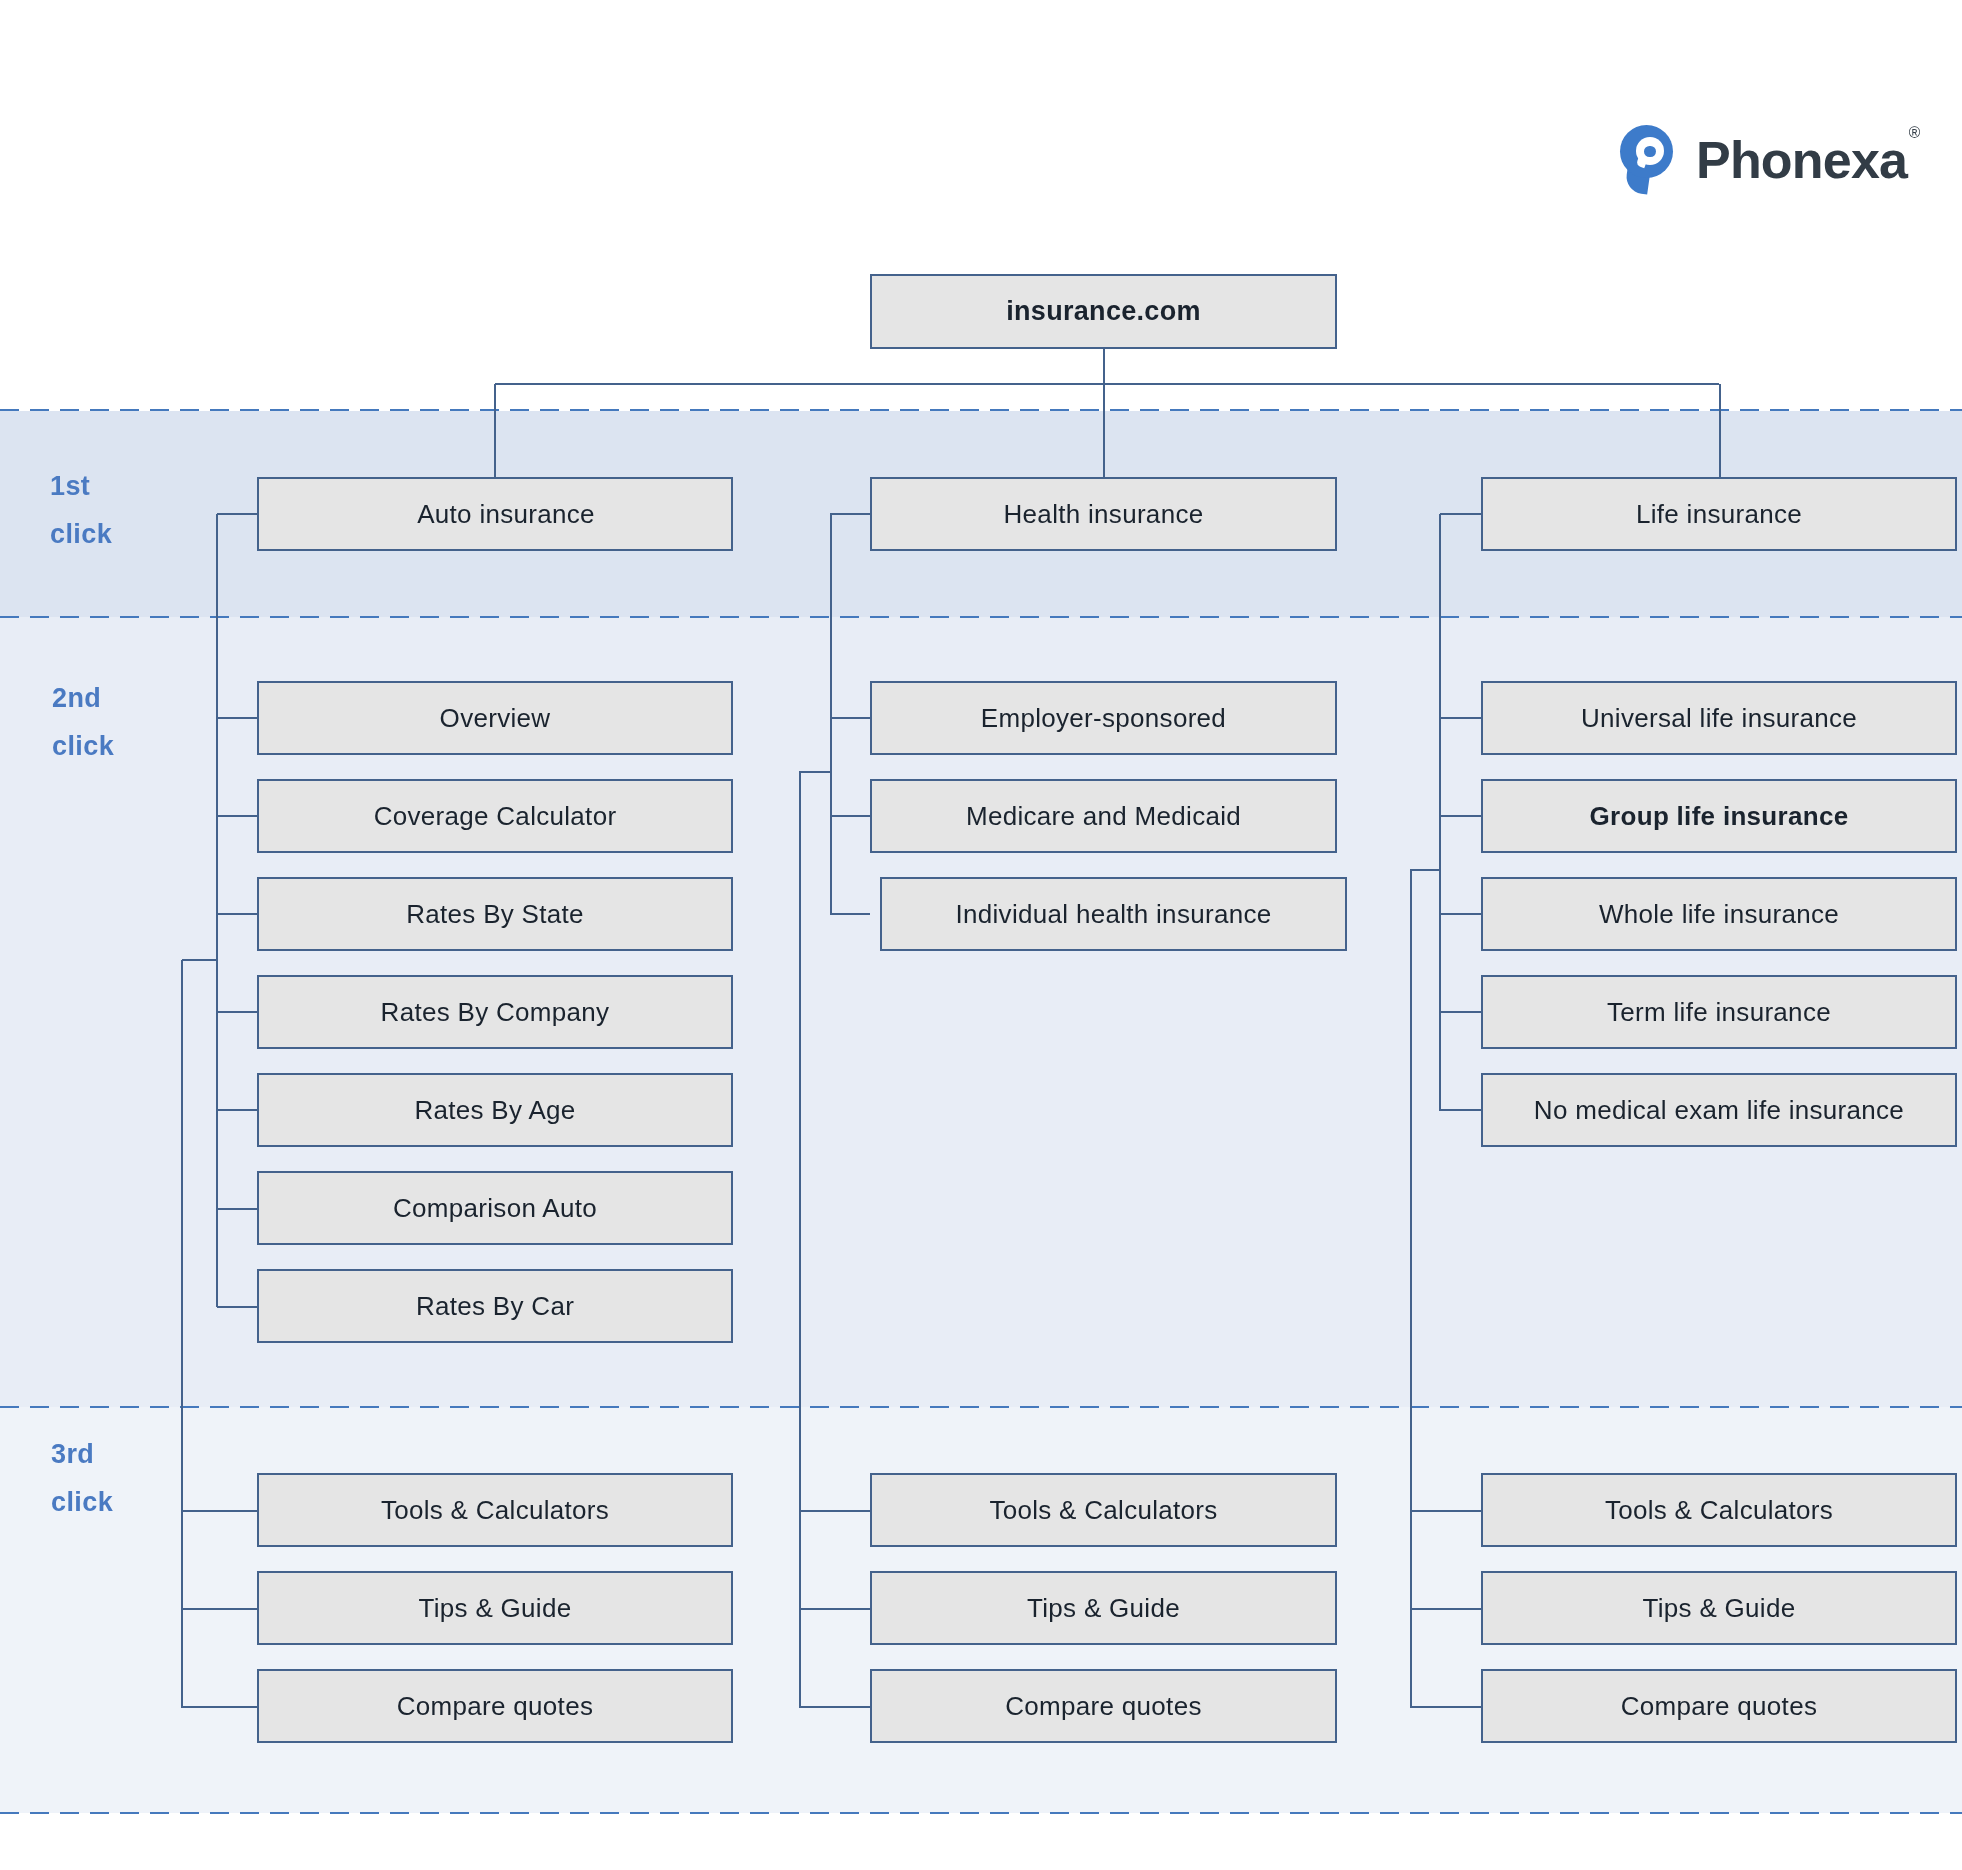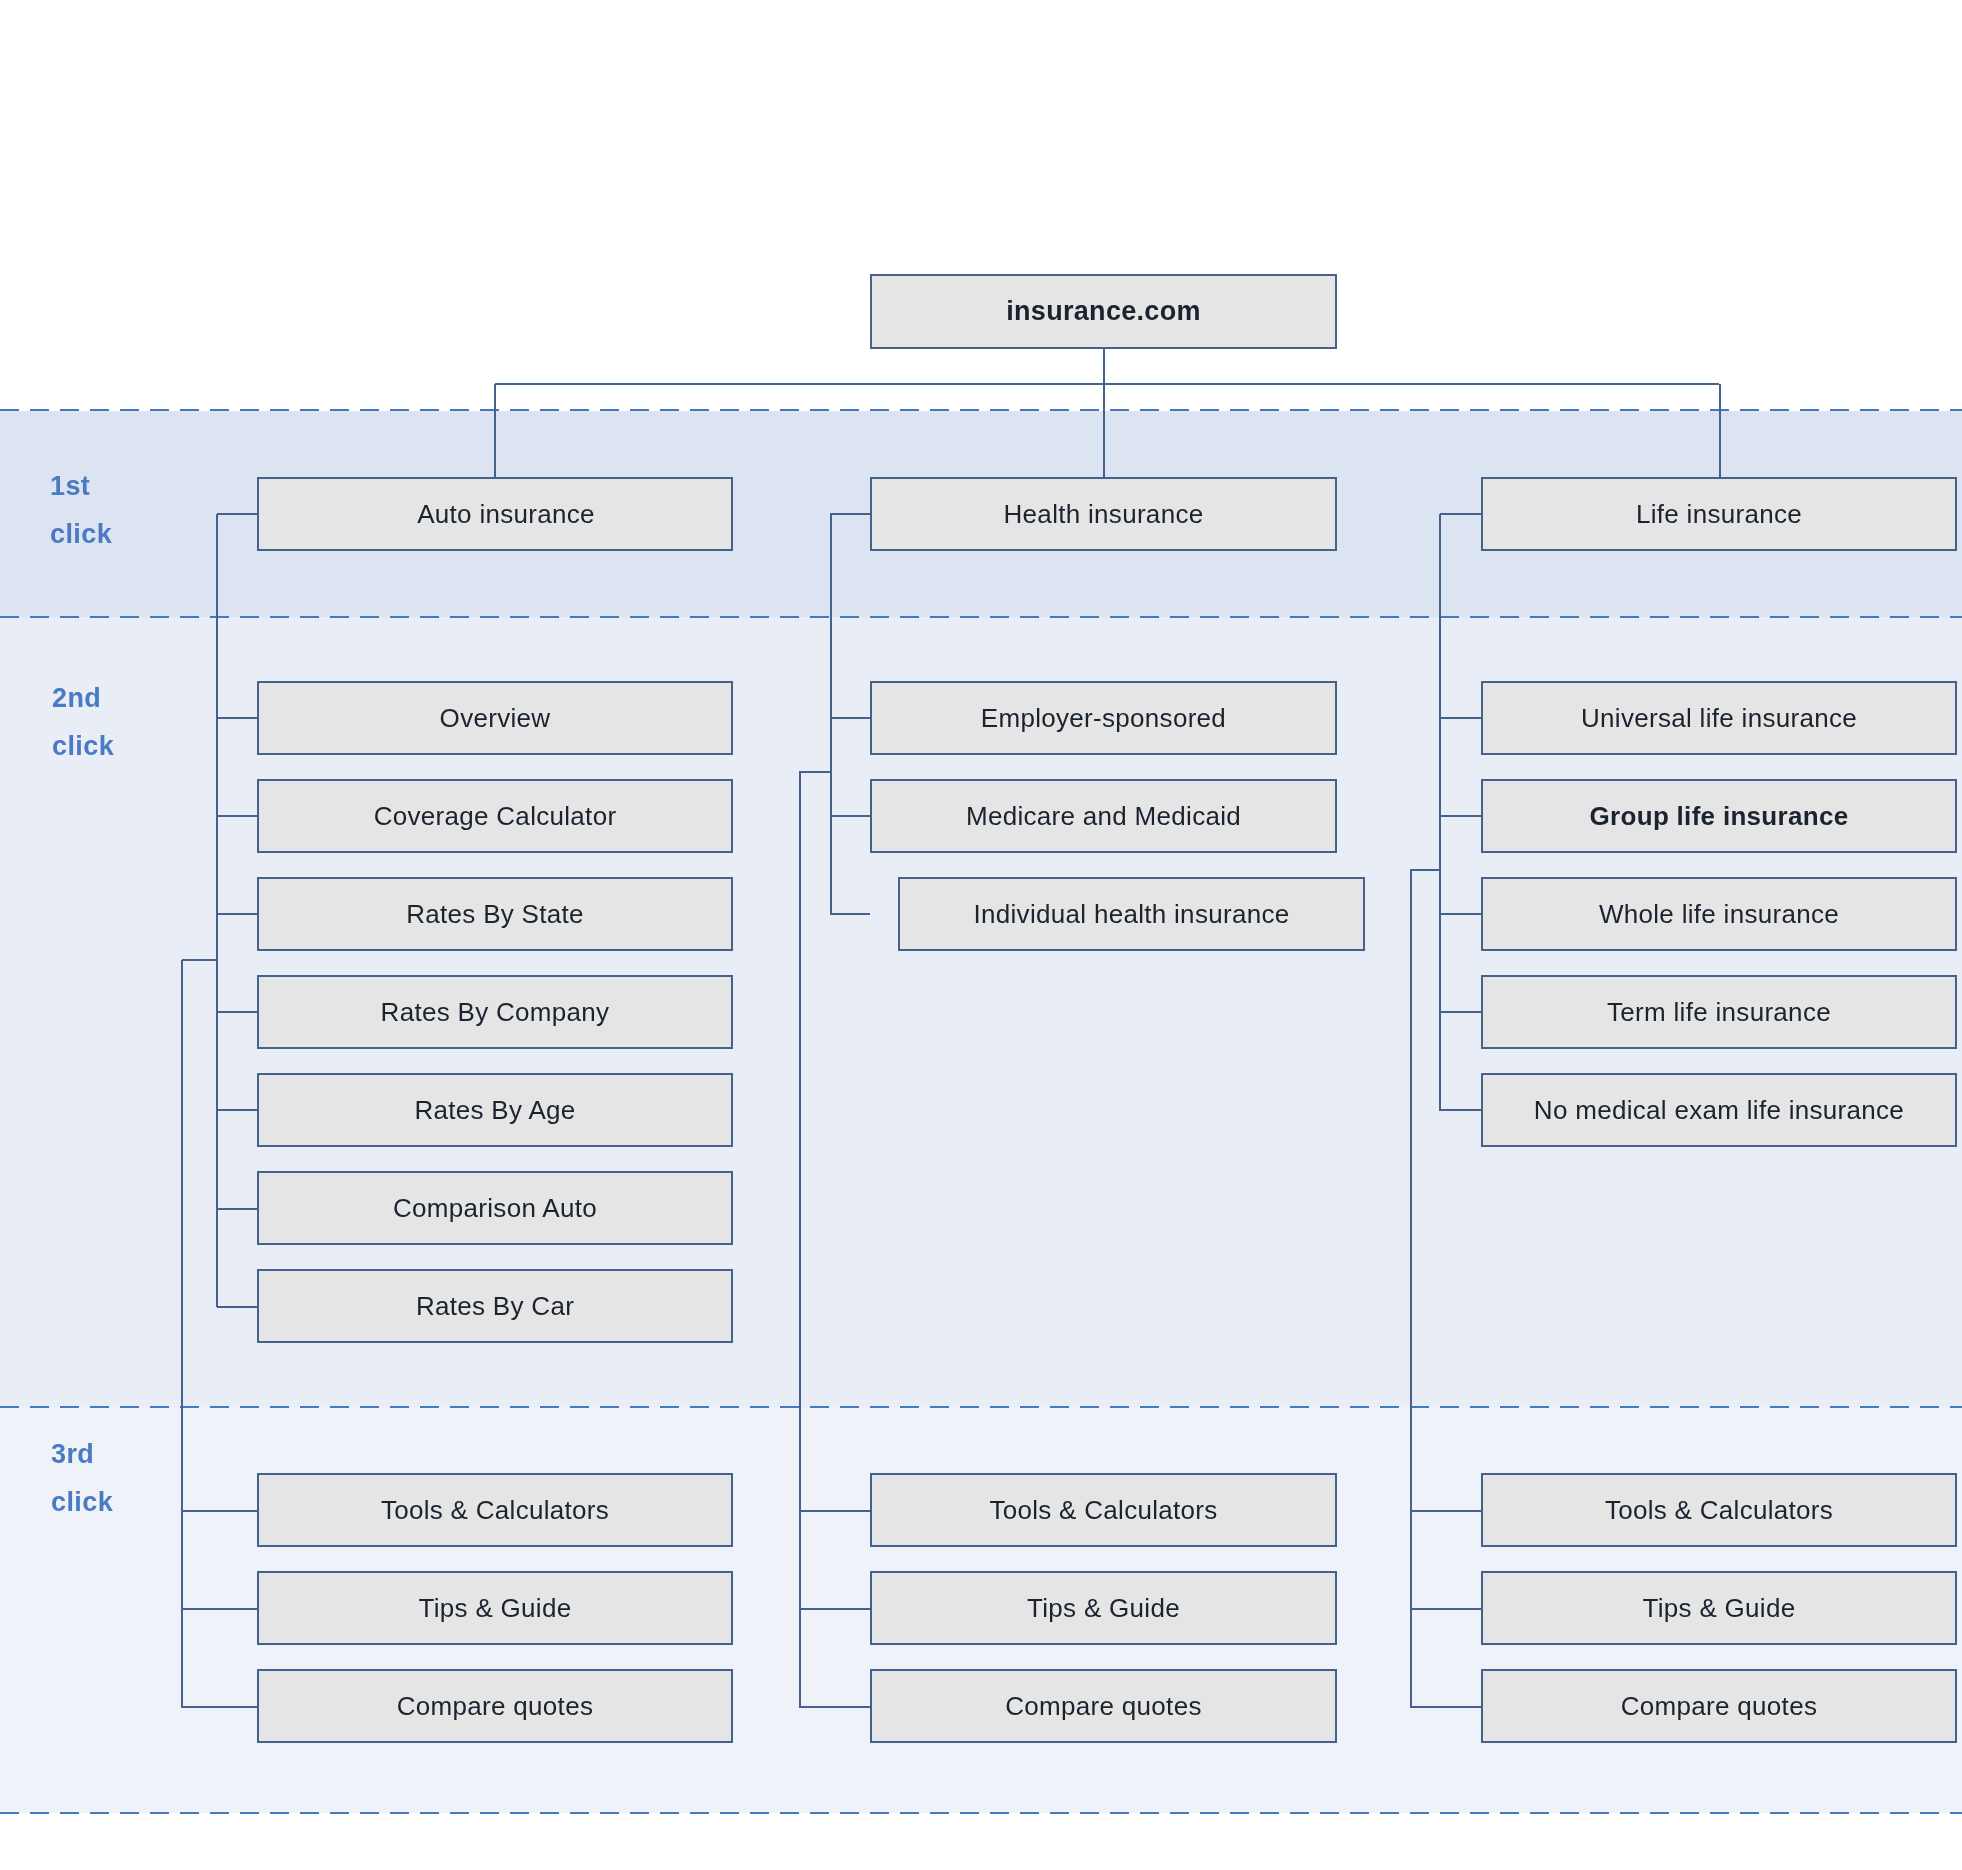--- a/index.html
+++ b/index.html
@@ -60,20 +60,30 @@
   </div>
   <div class="band-label" style="top:674px; left:52px">
     <div>2nd</div>
     <div>click</div>
   </div>
   <div class="band-label" style="top:1430px; left:51px">
     <div>3rd</div>
     <div>click</div>
   </div>
 
+  <div class="logo">
+    <div class="logo-icon">
+      <div class="tail"></div>
+      <div class="bubble"></div>
+      <div class="inner"></div>
+      <div class="inner-tail"></div>
+      <div class="dot"></div>
+    </div>
+    <div class="logo-text"><span>Phonexa</span><sup>®</sup></div>
+  </div>
 
   <div class="box root" style="left:870px; top:274px; width:467px; height:75px">insurance.com</div>
 
   <div id="wires">
       <div class="wire-v" style="left: 1103px; top: 349px; height: 35px;"></div>
       <div class="wire-h" style="left: 495px; top: 383px; width: 1224px;"></div>
       <div class="wire-v" style="left: 494px; top: 384px; height: 93px;"></div>
       <div class="wire-v" style="left: 1103px; top: 384px; height: 93px;"></div>
       <div class="wire-v" style="left: 1719px; top: 384px; height: 93px;"></div>
       <div class="wire-h" style="left: 217px; top: 513px; width: 40px;"></div>
@@ -121,21 +131,21 @@
       <div class="box" style="left: 257px; top: 975px; width: 476px; height: 74px;">Rates By Company</div>
       <div class="box" style="left: 257px; top: 1073px; width: 476px; height: 74px;">Rates By Age</div>
       <div class="box" style="left: 257px; top: 1171px; width: 476px; height: 74px;">Comparison Auto</div>
       <div class="box" style="left: 257px; top: 1269px; width: 476px; height: 74px;">Rates By Car</div>
       <div class="box" style="left: 257px; top: 1473px; width: 476px; height: 74px;">Tools &amp; Calculators</div>
       <div class="box" style="left: 257px; top: 1571px; width: 476px; height: 74px;">Tips &amp; Guide</div>
       <div class="box" style="left: 257px; top: 1669px; width: 476px; height: 74px;">Compare quotes</div>
       <div class="box" style="left: 870px; top: 477px; width: 467px; height: 74px;">Health insurance</div>
       <div class="box" style="left: 870px; top: 681px; width: 467px; height: 74px;">Employer-sponsored</div>
       <div class="box" style="left: 870px; top: 779px; width: 467px; height: 74px;">Medicare and Medicaid</div>
-      <div class="box" style="left: 898px; top: 877px; width: 467px; height: 74px;">Individual health insurance</div>
+      <div class="box" style="left: 880px; top: 877px; width: 467px; height: 74px;">Individual health insurance</div>
       <div class="box" style="left: 870px; top: 1473px; width: 467px; height: 74px;">Tools &amp; Calculators</div>
       <div class="box" style="left: 870px; top: 1571px; width: 467px; height: 74px;">Tips &amp; Guide</div>
       <div class="box" style="left: 870px; top: 1669px; width: 467px; height: 74px;">Compare quotes</div>
       <div class="box" style="left: 1481px; top: 477px; width: 476px; height: 74px;">Life insurance</div>
       <div class="box" style="left: 1481px; top: 681px; width: 476px; height: 74px;">Universal life insurance</div>
       <div class="box" style="left: 1481px; top: 779px; width: 476px; height: 74px; font-weight: bold;">Group life insurance</div>
       <div class="box" style="left: 1481px; top: 877px; width: 476px; height: 74px;">Whole life insurance</div>
       <div class="box" style="left: 1481px; top: 975px; width: 476px; height: 74px;">Term life insurance</div>
       <div class="box" style="left: 1481px; top: 1073px; width: 476px; height: 74px;">No medical exam life insurance</div>
       <div class="box" style="left: 1481px; top: 1473px; width: 476px; height: 74px;">Tools &amp; Calculators</div>

